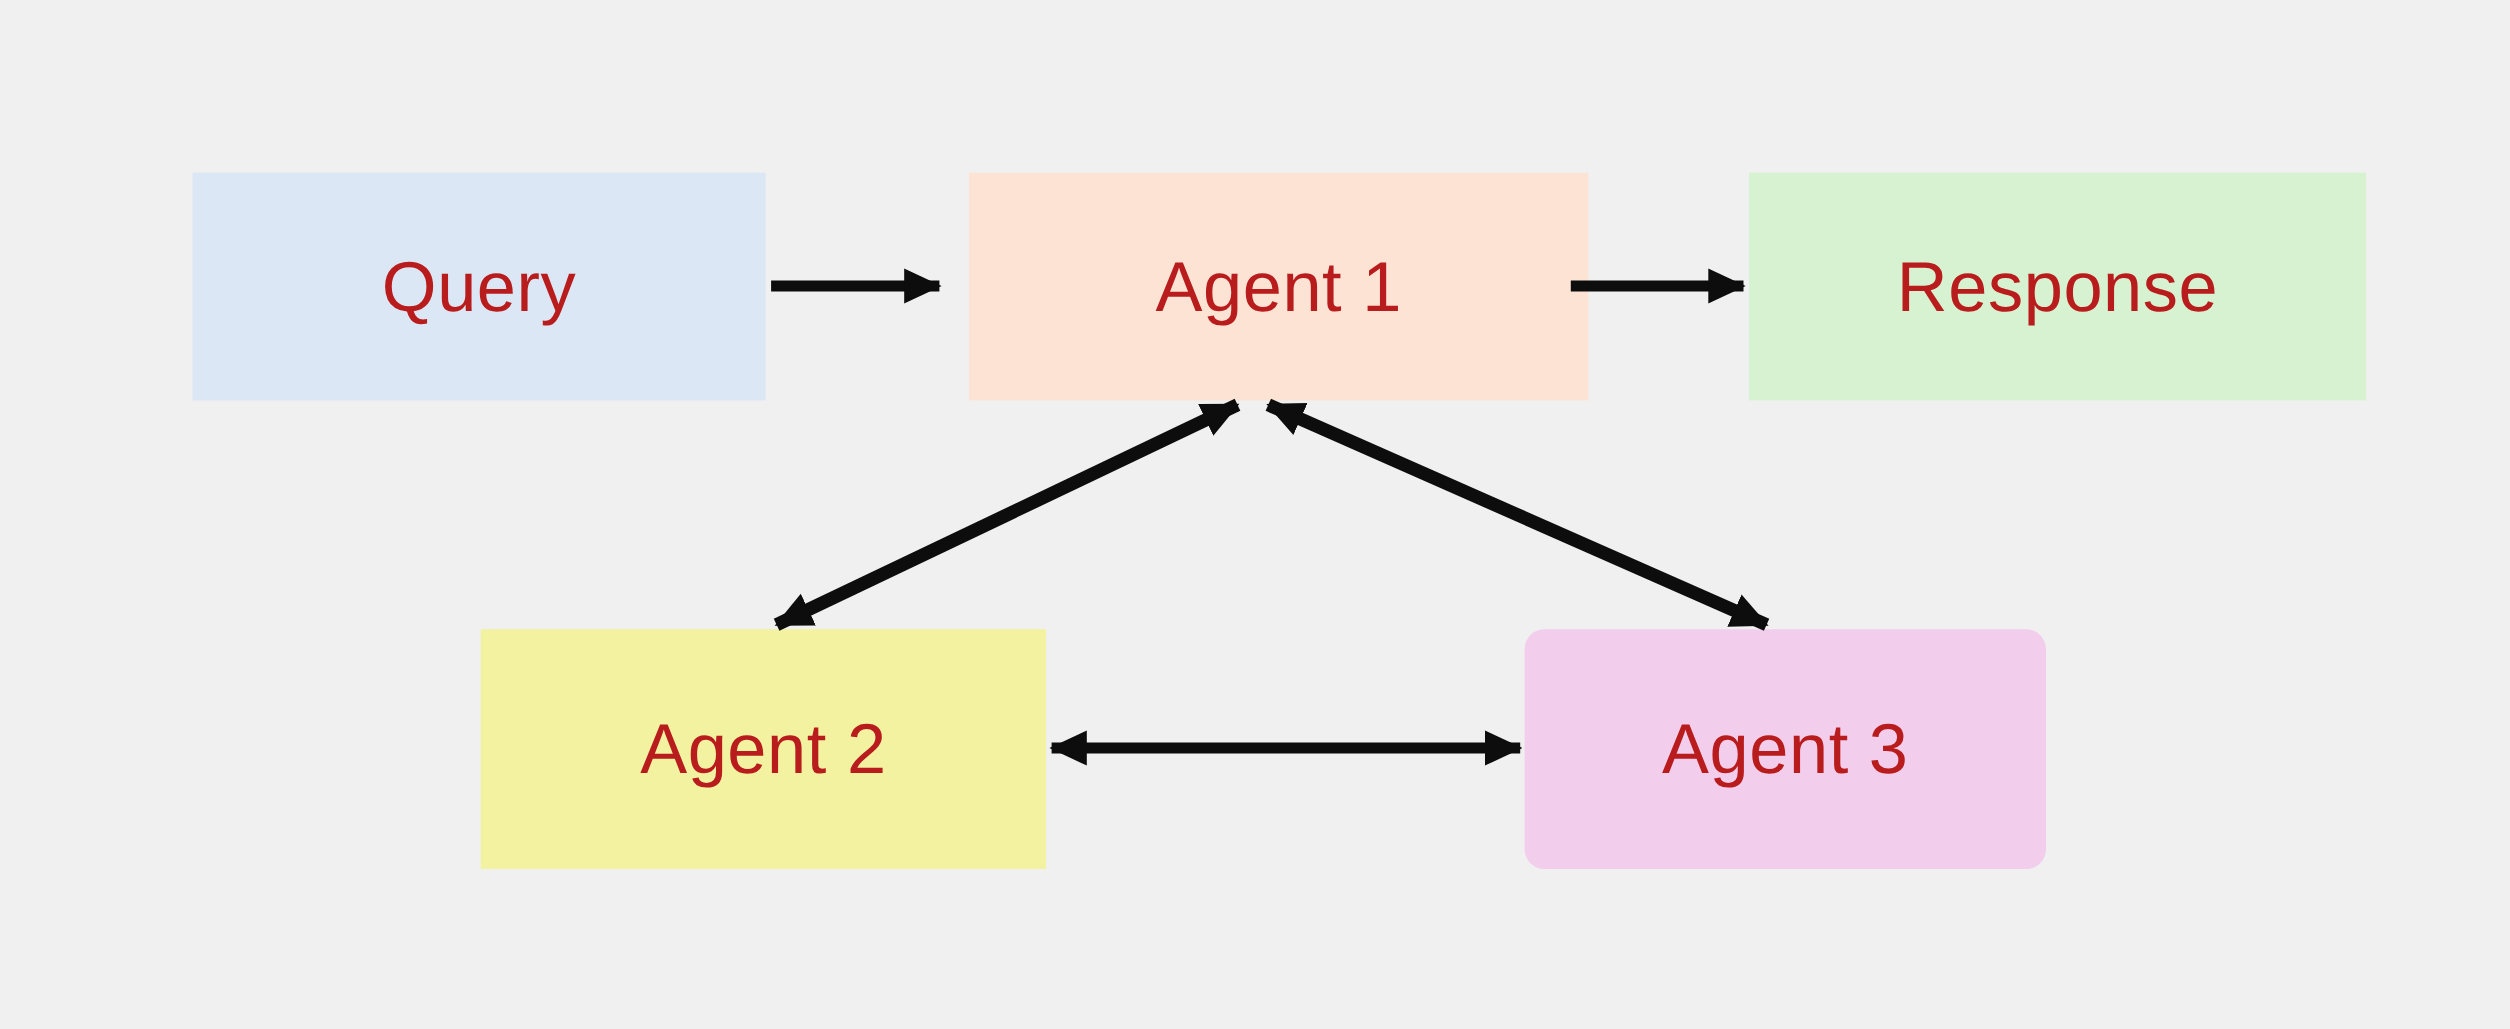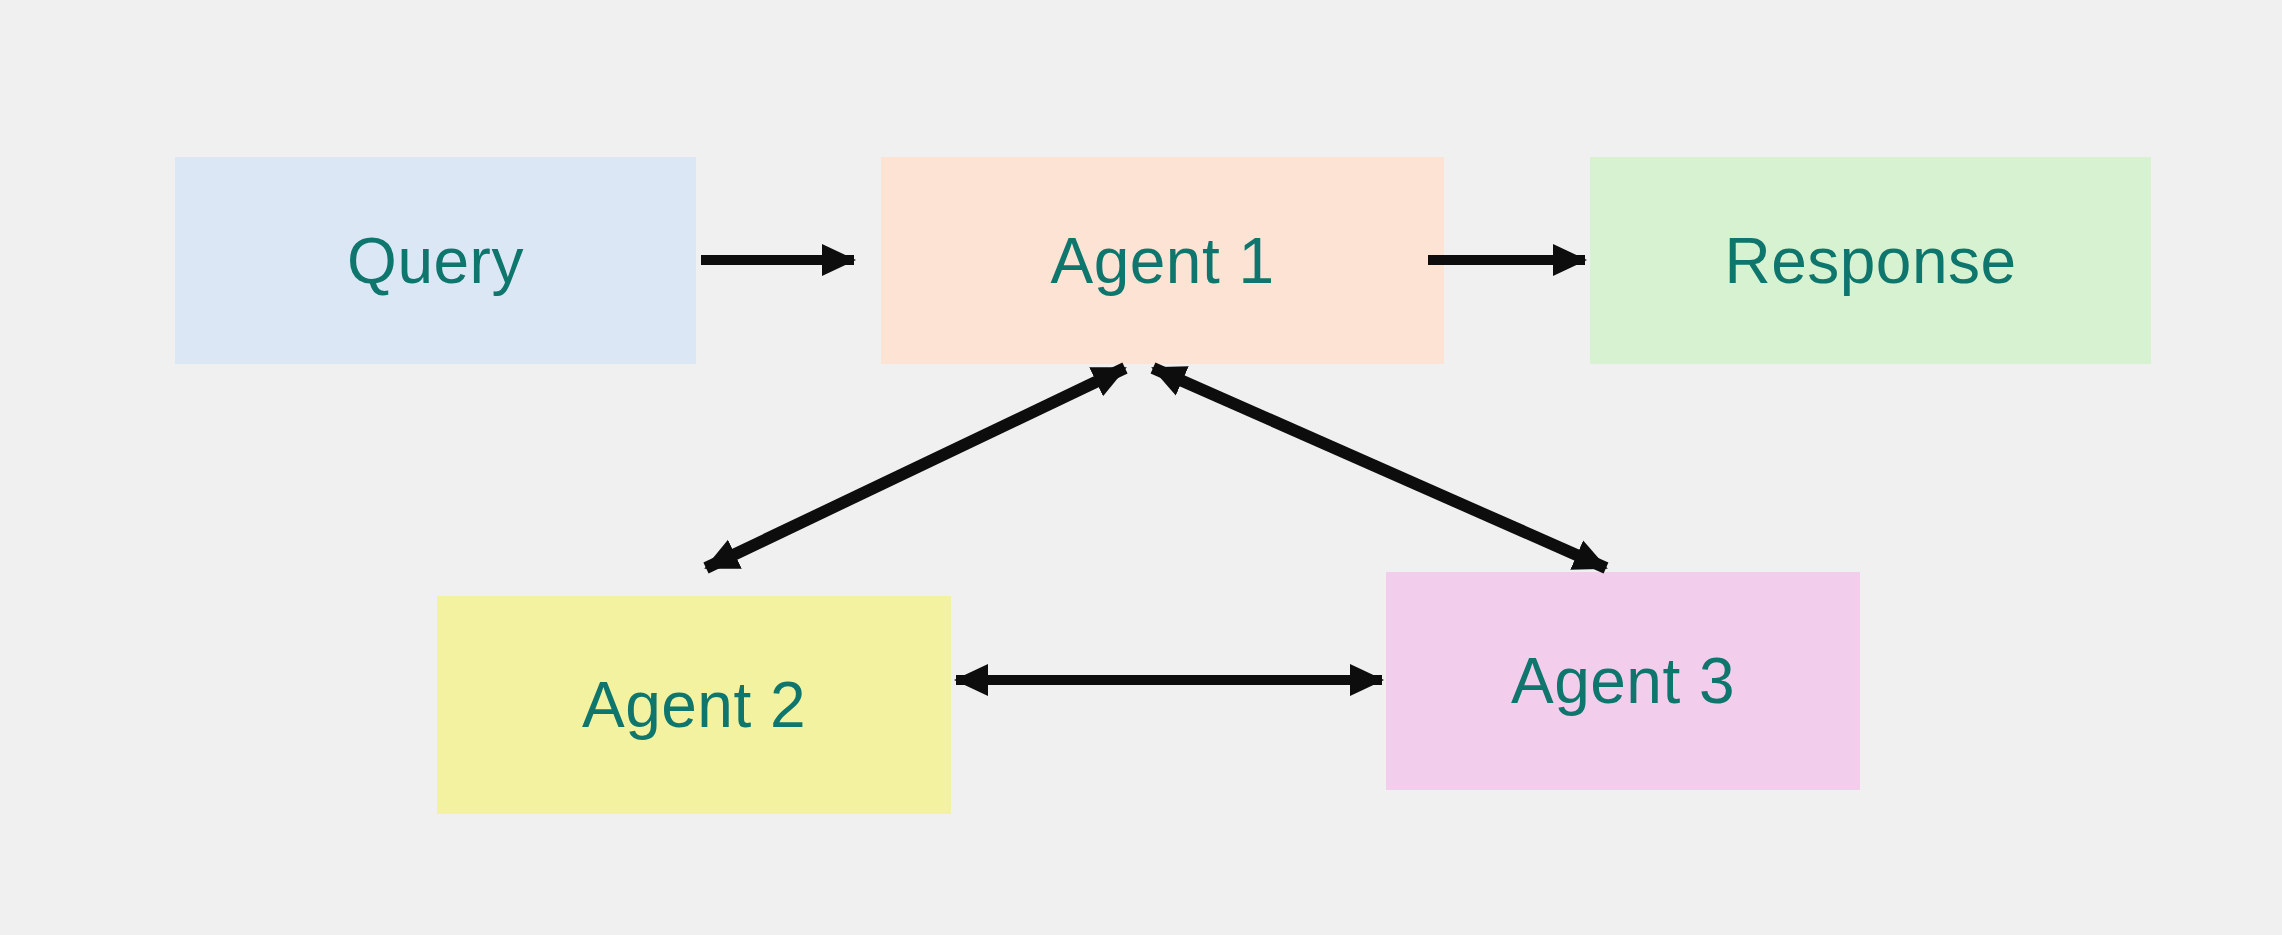--- a/index.html
+++ b/index.html
@@ -15,21 +15,21 @@
   }
   .node {
     position: absolute;
     display: flex;
     align-items: center;
     justify-content: center;
   }
   .node-label {
     font-size: 64px;
     line-height: 1;
-    color: #0f766e;
+    color: #b91c1c;
     letter-spacing: 0.5px;
     white-space: nowrap;
   }
   .edges-layer {
     position: absolute;
     left: 0;
     top: 0;
     width: 2282px;
     height: 935px;
     pointer-events: none;
@@ -50,25 +50,25 @@
   </div>
 
   <div class="node" style="left: 860px; top: 157px; width: 563px; height: 207px; background-color: rgb(252, 227, 212); margin-left: 21px;">
     <span class="node-label">Agent 1</span>
   </div>
 
   <div class="node" style="left: 1590px; top: 157px; width: 561px; height: 207px; background-color: rgb(215, 242, 208);">
     <span class="node-label">Response</span>
   </div>
 
-  <div class="node" style="left: 437px; top: 596px; width: 514px; height: 218px; background-color: rgb(242, 242, 160);">
+  <div class="node" style="left: 437px; top: 572px; width: 514px; height: 218px; background-color: rgb(242, 242, 160);">
     <span class="node-label">Agent 2</span>
   </div>
 
-  <div class="node" style="left: 1386px; top: 572px; width: 474px; height: 218px; background-color: rgb(242, 205, 236);">
+  <div class="node" style="left: 1386px; top: 572px; width: 474px; height: 218px; background-color: rgb(242, 205, 236); border-radius: 18px;">
     <span class="node-label">Agent 3</span>
   </div>
 
   <svg class="edges-layer" viewBox="0 0 2282 935">
     <defs>
       <marker id="ah" viewBox="0 0 34 36" markerWidth="34" markerHeight="36" refX="32" refY="18" orient="auto-start-reverse" markerUnits="userSpaceOnUse">
         <path d="M0,2 L34,18 L0,34 Z" style="fill: rgb(13, 13, 13);"></path>
       </marker>
     </defs>
 

